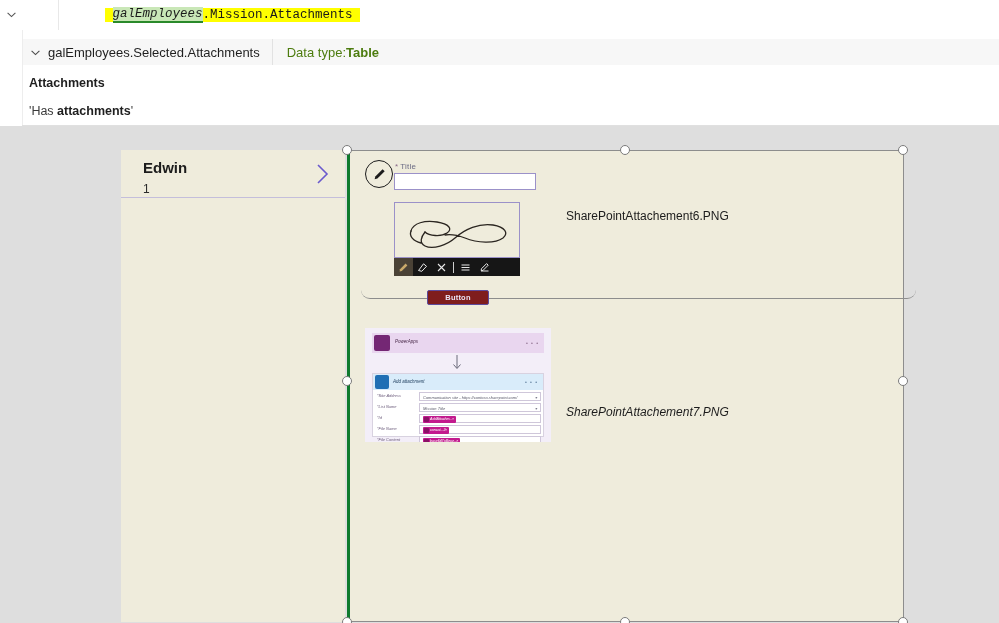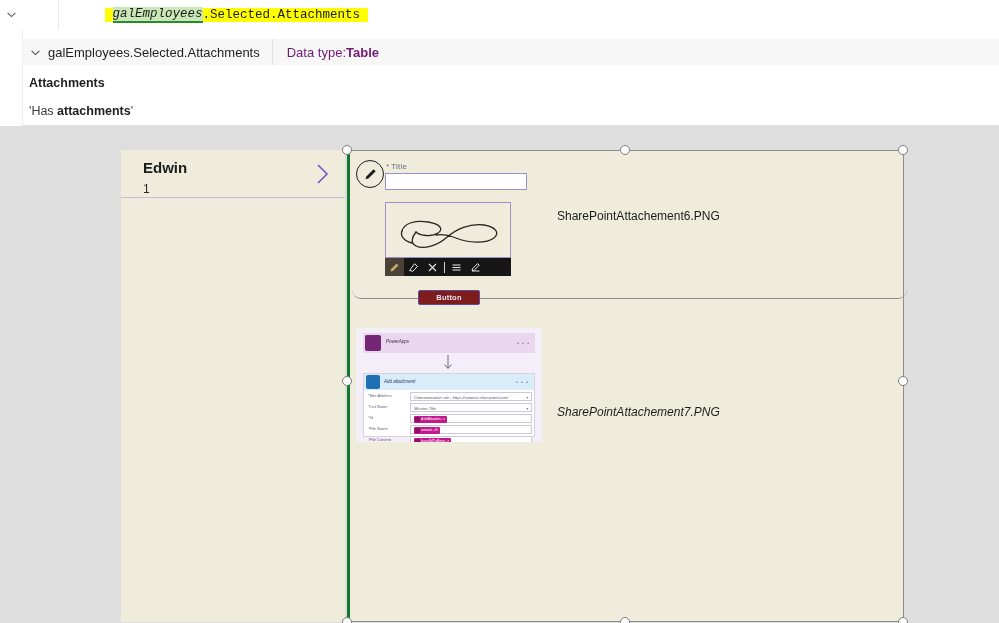--- a/index.html
+++ b/index.html
@@ -62,21 +62,21 @@
     font-size:11px;color:#4a4a4a;margin-right:8px;
   }
   #suggest-label{
     font-size:13px;color:#1f1f1f;
   }
   #suggest-sep{
     width:1px;height:26px;background:#e2e2e2;margin-left:0;
   }
   #datatype-wrap{
     height:26px;display:flex;align-items:center;
-    padding:0 14px;font-size:13px;color:#701a75;
+    padding:0 14px;font-size:13px;color:#4d7c0f;
     background:#f7f7f7;flex:1;
   }
   #datatype-value{font-weight:bold;}
   #tip-title{
     position:absolute;left:6px;top:46px;
     font-size:12.5px;font-weight:bold;color:#1f1f1f;
   }
   #tip-desc{
     position:absolute;left:6px;top:74px;
     font-size:12.5px;color:#3a3a3a;
@@ -127,21 +127,21 @@
     position:absolute;left:347px;top:24px;width:557px;height:472px;
     background:#efecdc;
     border:1px solid #8d8d8d;
     box-sizing:border-box;
   }
   #form-left-accent{
     position:absolute;left:347px;top:24px;width:3px;height:472px;
     background:#0f7a2e;
   }
   .att-row{
-    position:absolute;left:4px;width:555px;box-sizing:border-box;border-radius:9px;
+    position:absolute;left:13px;width:555px;box-sizing:border-box;border-radius:9px;
   }
   #att-row-0{top:0;height:148px;border-bottom:1px solid #8d8d8d;}
   #att-row-1{top:149px;height:322px;font-style:italic;}
 
   .att-label{
     position:absolute;
     font-size:12px;color:#1c1c1c;
     white-space:nowrap;
   }
   #att-label-0{left:205px;top:58px;}
@@ -288,21 +288,21 @@
 <div id="formula-bar">
   <div id="formula-collapse">
     <svg width="9" height="6" viewBox="0 0 9 6">
         <path d="M0.6 0.8 L4.5 4.6 L8.4 0.8" stroke="#555" stroke-width="1.1" fill="none"></path>
       </svg>
   </div>
   <div id="formula-divider"></div>
   <div id="formula-text">
       <span class="fx-hl">&nbsp;</span>
       <span class="fx-var">galEmployees</span>
-      <span class="fx-rest">.Selected.Attachments</span>
+      <span class="fx-rest">.Mission.Attachments</span>
       <span class="fx-hl">&nbsp;</span>
     </div>
 </div>
 
 <div id="panel-edge"></div>
 <div id="intellisense">
 
   <div id="suggest-row">
     <div id="suggest-chip">
       <span id="suggest-caret">

